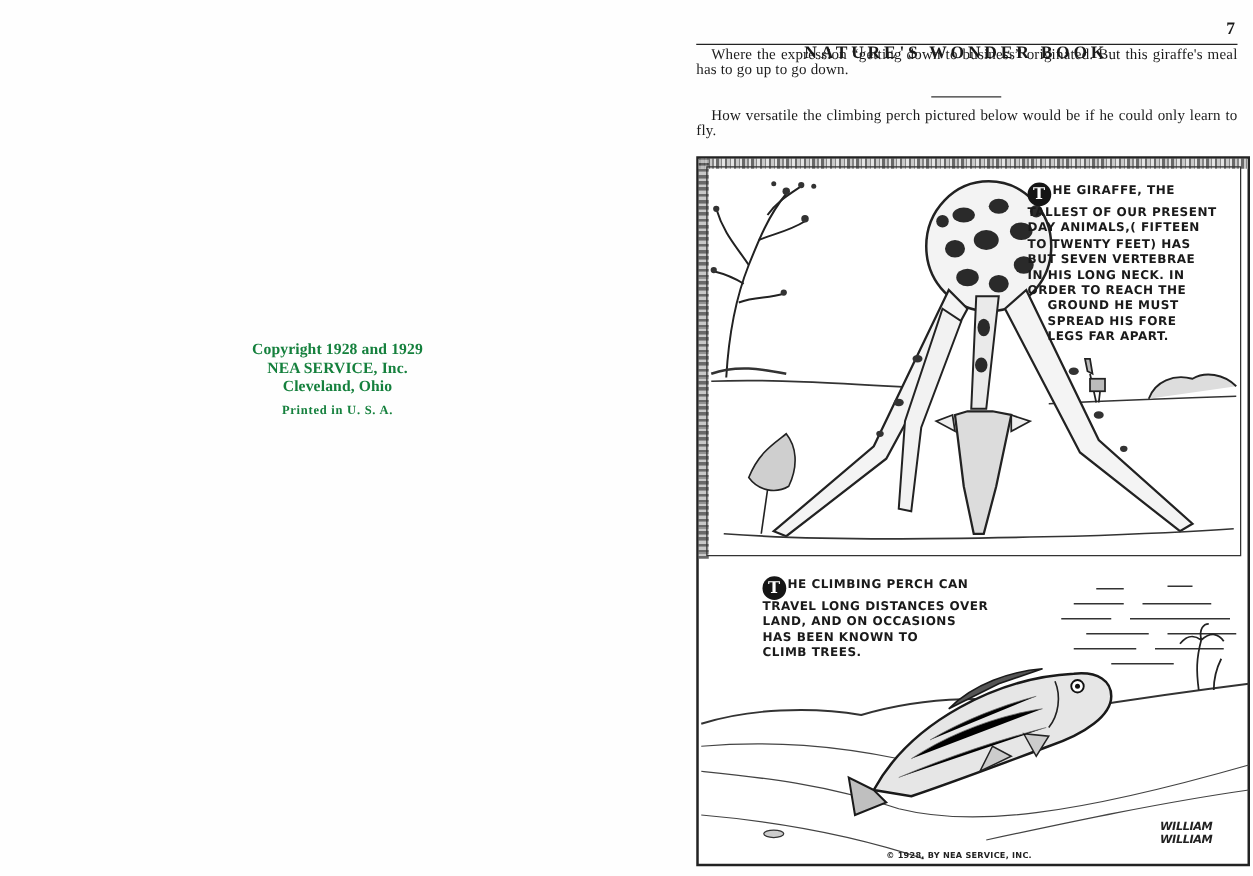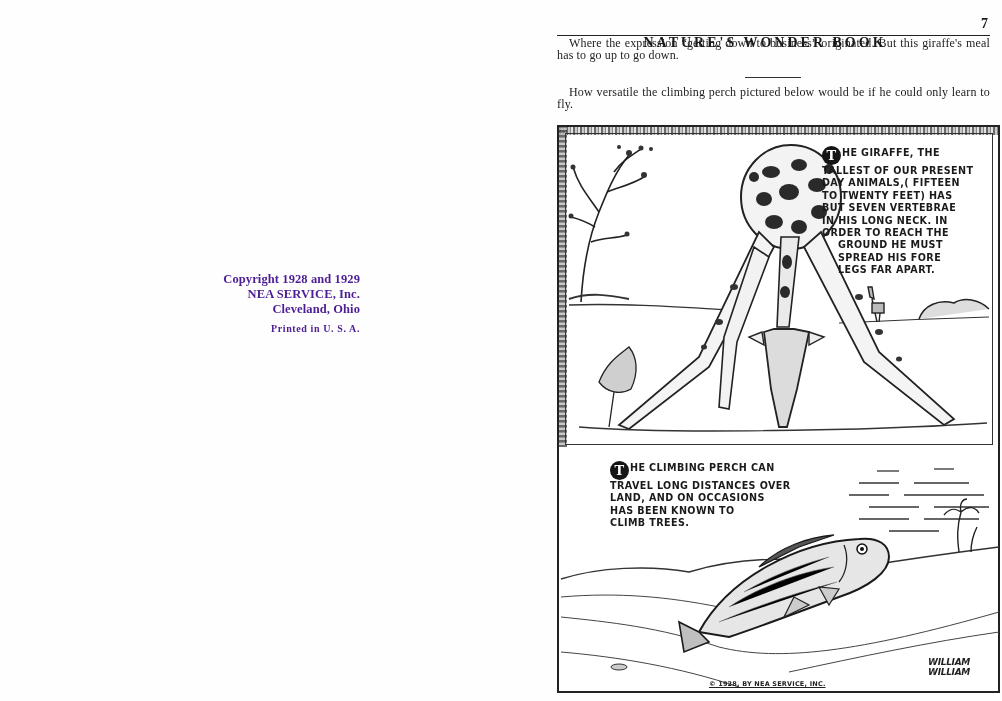--- a/index.html
+++ b/index.html
@@ -5,21 +5,21 @@
     * { box-sizing: border-box; margin: 0; padding: 0; }
     html, body { width: 1002px; height: 701px; background: #ffffff; overflow: hidden; }
     body { position: relative; font-family: "DejaVu Serif", "Liberation Serif", serif; color: #1a1a1a; }
 
     .page { position: absolute; top: 0; height: 701px; background: #fefefe; }
     .page-left { left: 0; width: 540px; }
     .page-right { left: 540px; width: 462px; }
 
     .copyright-block {
       position: absolute; left: 180px; top: 272px; width: 180px;
-      text-align: right; font-family: "Liberation Serif", serif; color: #4c1d95;
+      text-align: center; font-family: "Liberation Serif", serif; color: #15803d;
     }
     .copyright-block .line { font-size: 12.5px; line-height: 15px; font-weight: bold; letter-spacing: 0.1px; }
     .copyright-block .line.small { font-size: 10px; margin-top: 4px; letter-spacing: 0.6px; }
 
     .running-head {
       position: absolute; left: 557px; top: 16px; width: 433px; height: 20px;
       border-bottom: 1.6px solid #222;
     }
     .running-head .title {
       position: absolute; left: 58px; top: 0; width: 300px; text-align: center;
@@ -77,21 +77,21 @@
     .caption-perch .l { display: block; white-space: nowrap; }
 
     .signature {
       position: absolute; left: 358px; top: 530px; width: 64px;
       font-family: "DejaVu Sans", sans-serif; font-size: 9px; line-height: 10px;
       font-weight: bold; font-style: italic; text-align: center; color: #222;
       letter-spacing: -0.3px;
     }
     .cartoon-credit {
       position: absolute; left: 150px; top: 553px; font-family: "DejaVu Sans", sans-serif;
-      font-size: 6.5px; font-weight: bold; color: #222; letter-spacing: 0.2px; text-transform: uppercase; text-decoration: underline;
+      font-size: 6.5px; font-weight: bold; color: #222; letter-spacing: 0.2px; text-transform: uppercase;
     }
   </style>
 </head>
 <body>
 
 <div class="page page-left">
   <div class="copyright-block">
     <div class="line">Copyright 1928 and 1929</div>
     <div class="line">NEA SERVICE, Inc.</div>
     <div class="line">Cleveland, Ohio</div>

